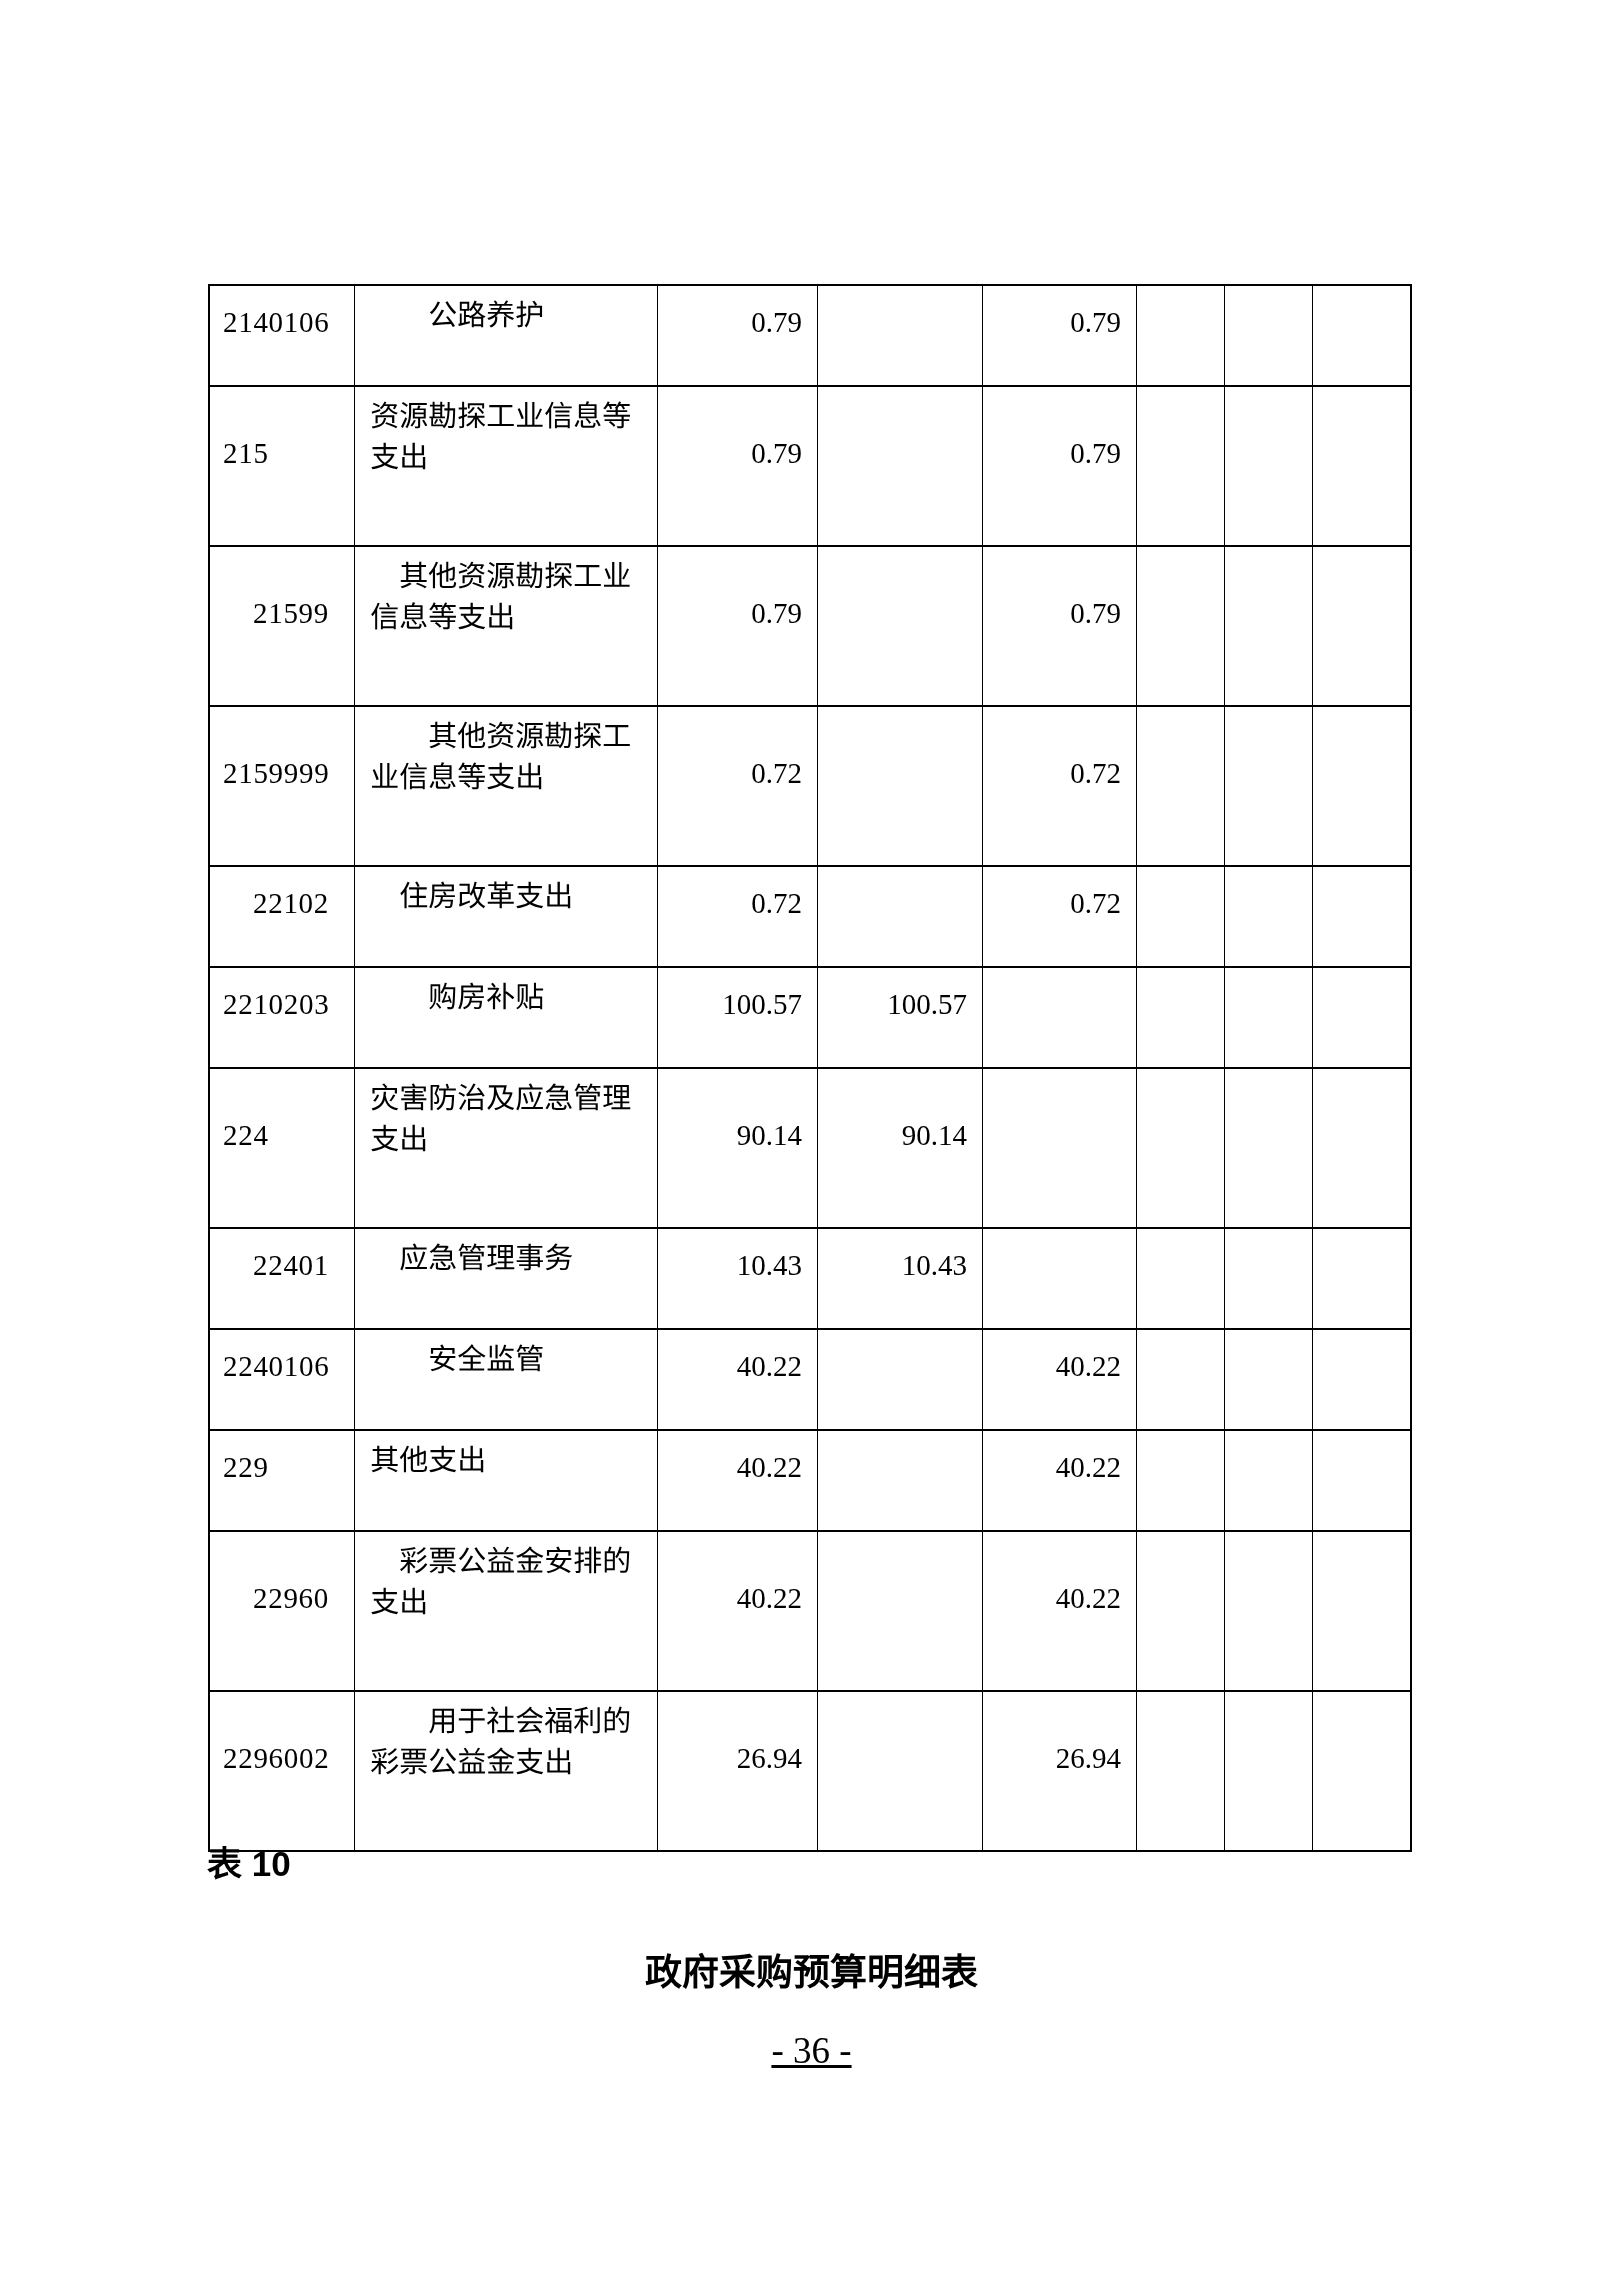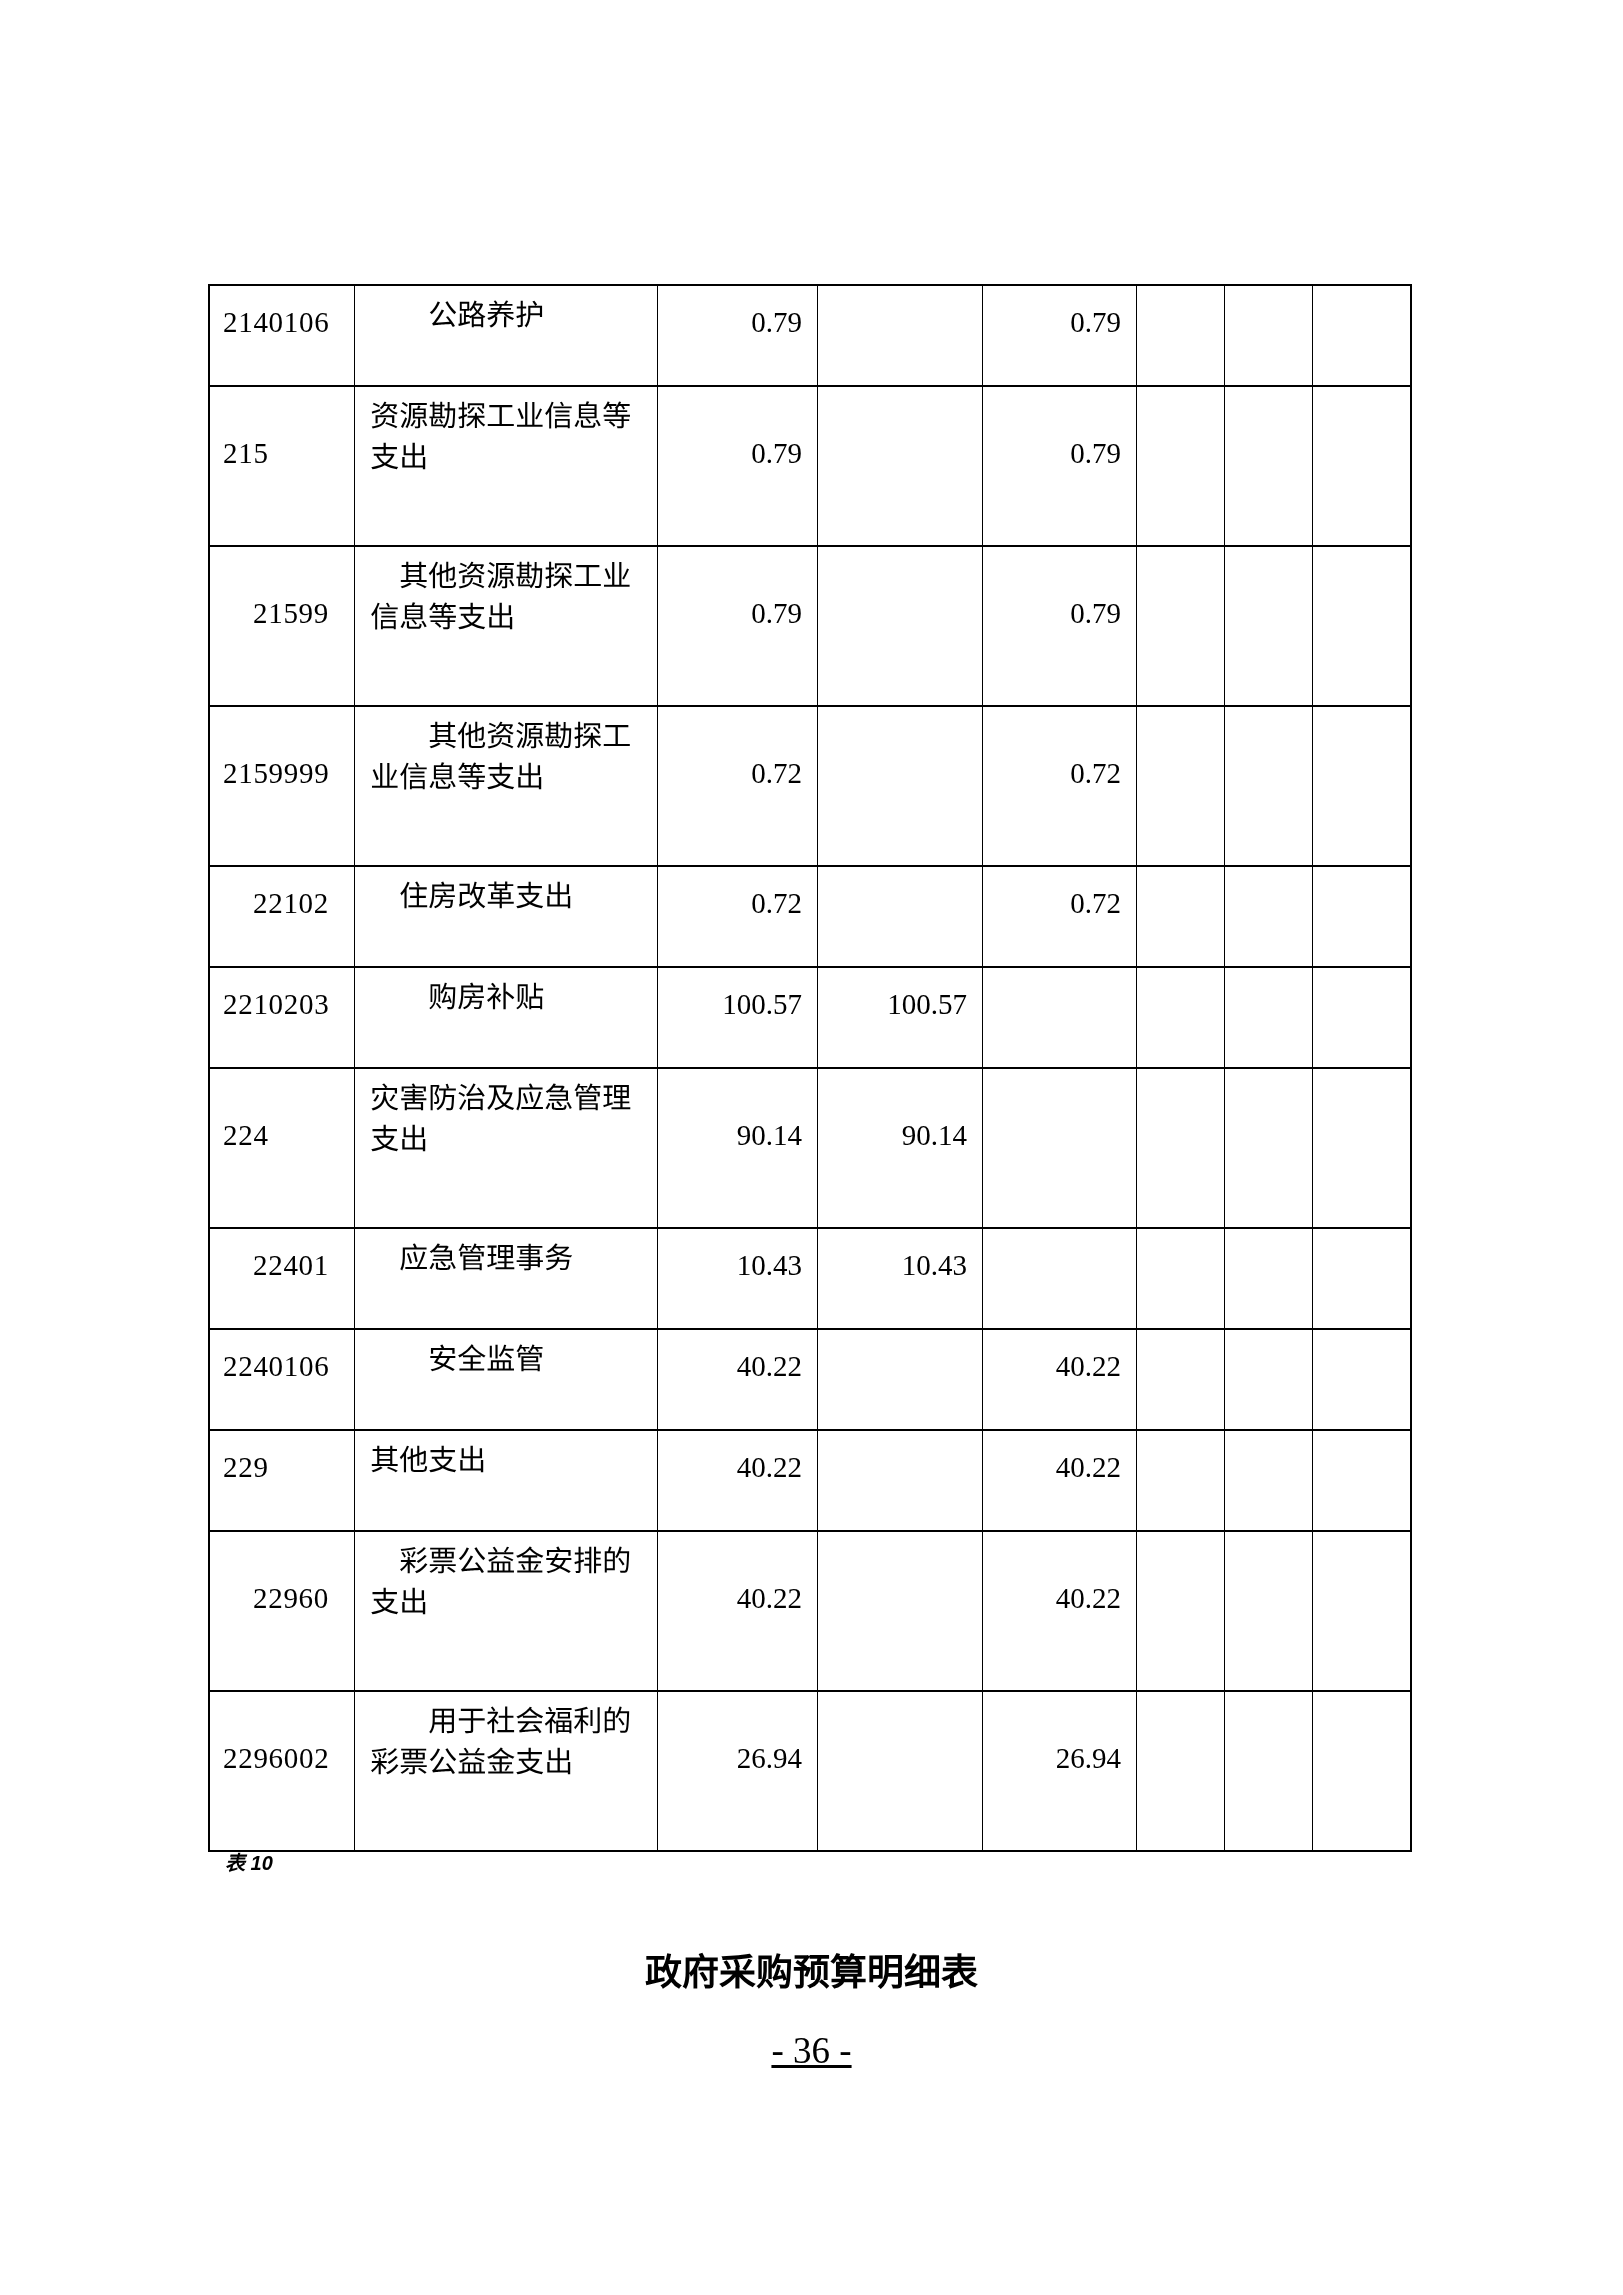--- a/index.html
+++ b/index.html
@@ -47,26 +47,25 @@
   td.name.ind3{text-indent:58px;}
   td.val{
     vertical-align:middle;
     text-align:right;
     padding:0 14.4px 26px 0;
     white-space:nowrap;
   }
   
   .caption{
     position:absolute;
-    left:225px;top:1848px;
+    left:207px;top:1848px;
     font-family:"Liberation Sans","DejaVu Sans",sans-serif;
     font-weight:600;
-    font-size:20px;
+    font-size:35px;
     line-height:31px;
-    font-style:italic;
   }
   .footer-title{
     position:absolute;
     left:0;width:1623px;
     top:1951px;
     text-align:center;
     font-family:"Liberation Sans","DejaVu Sans",sans-serif;
     font-weight:700;
     font-size:37px;
     line-height:43px;

